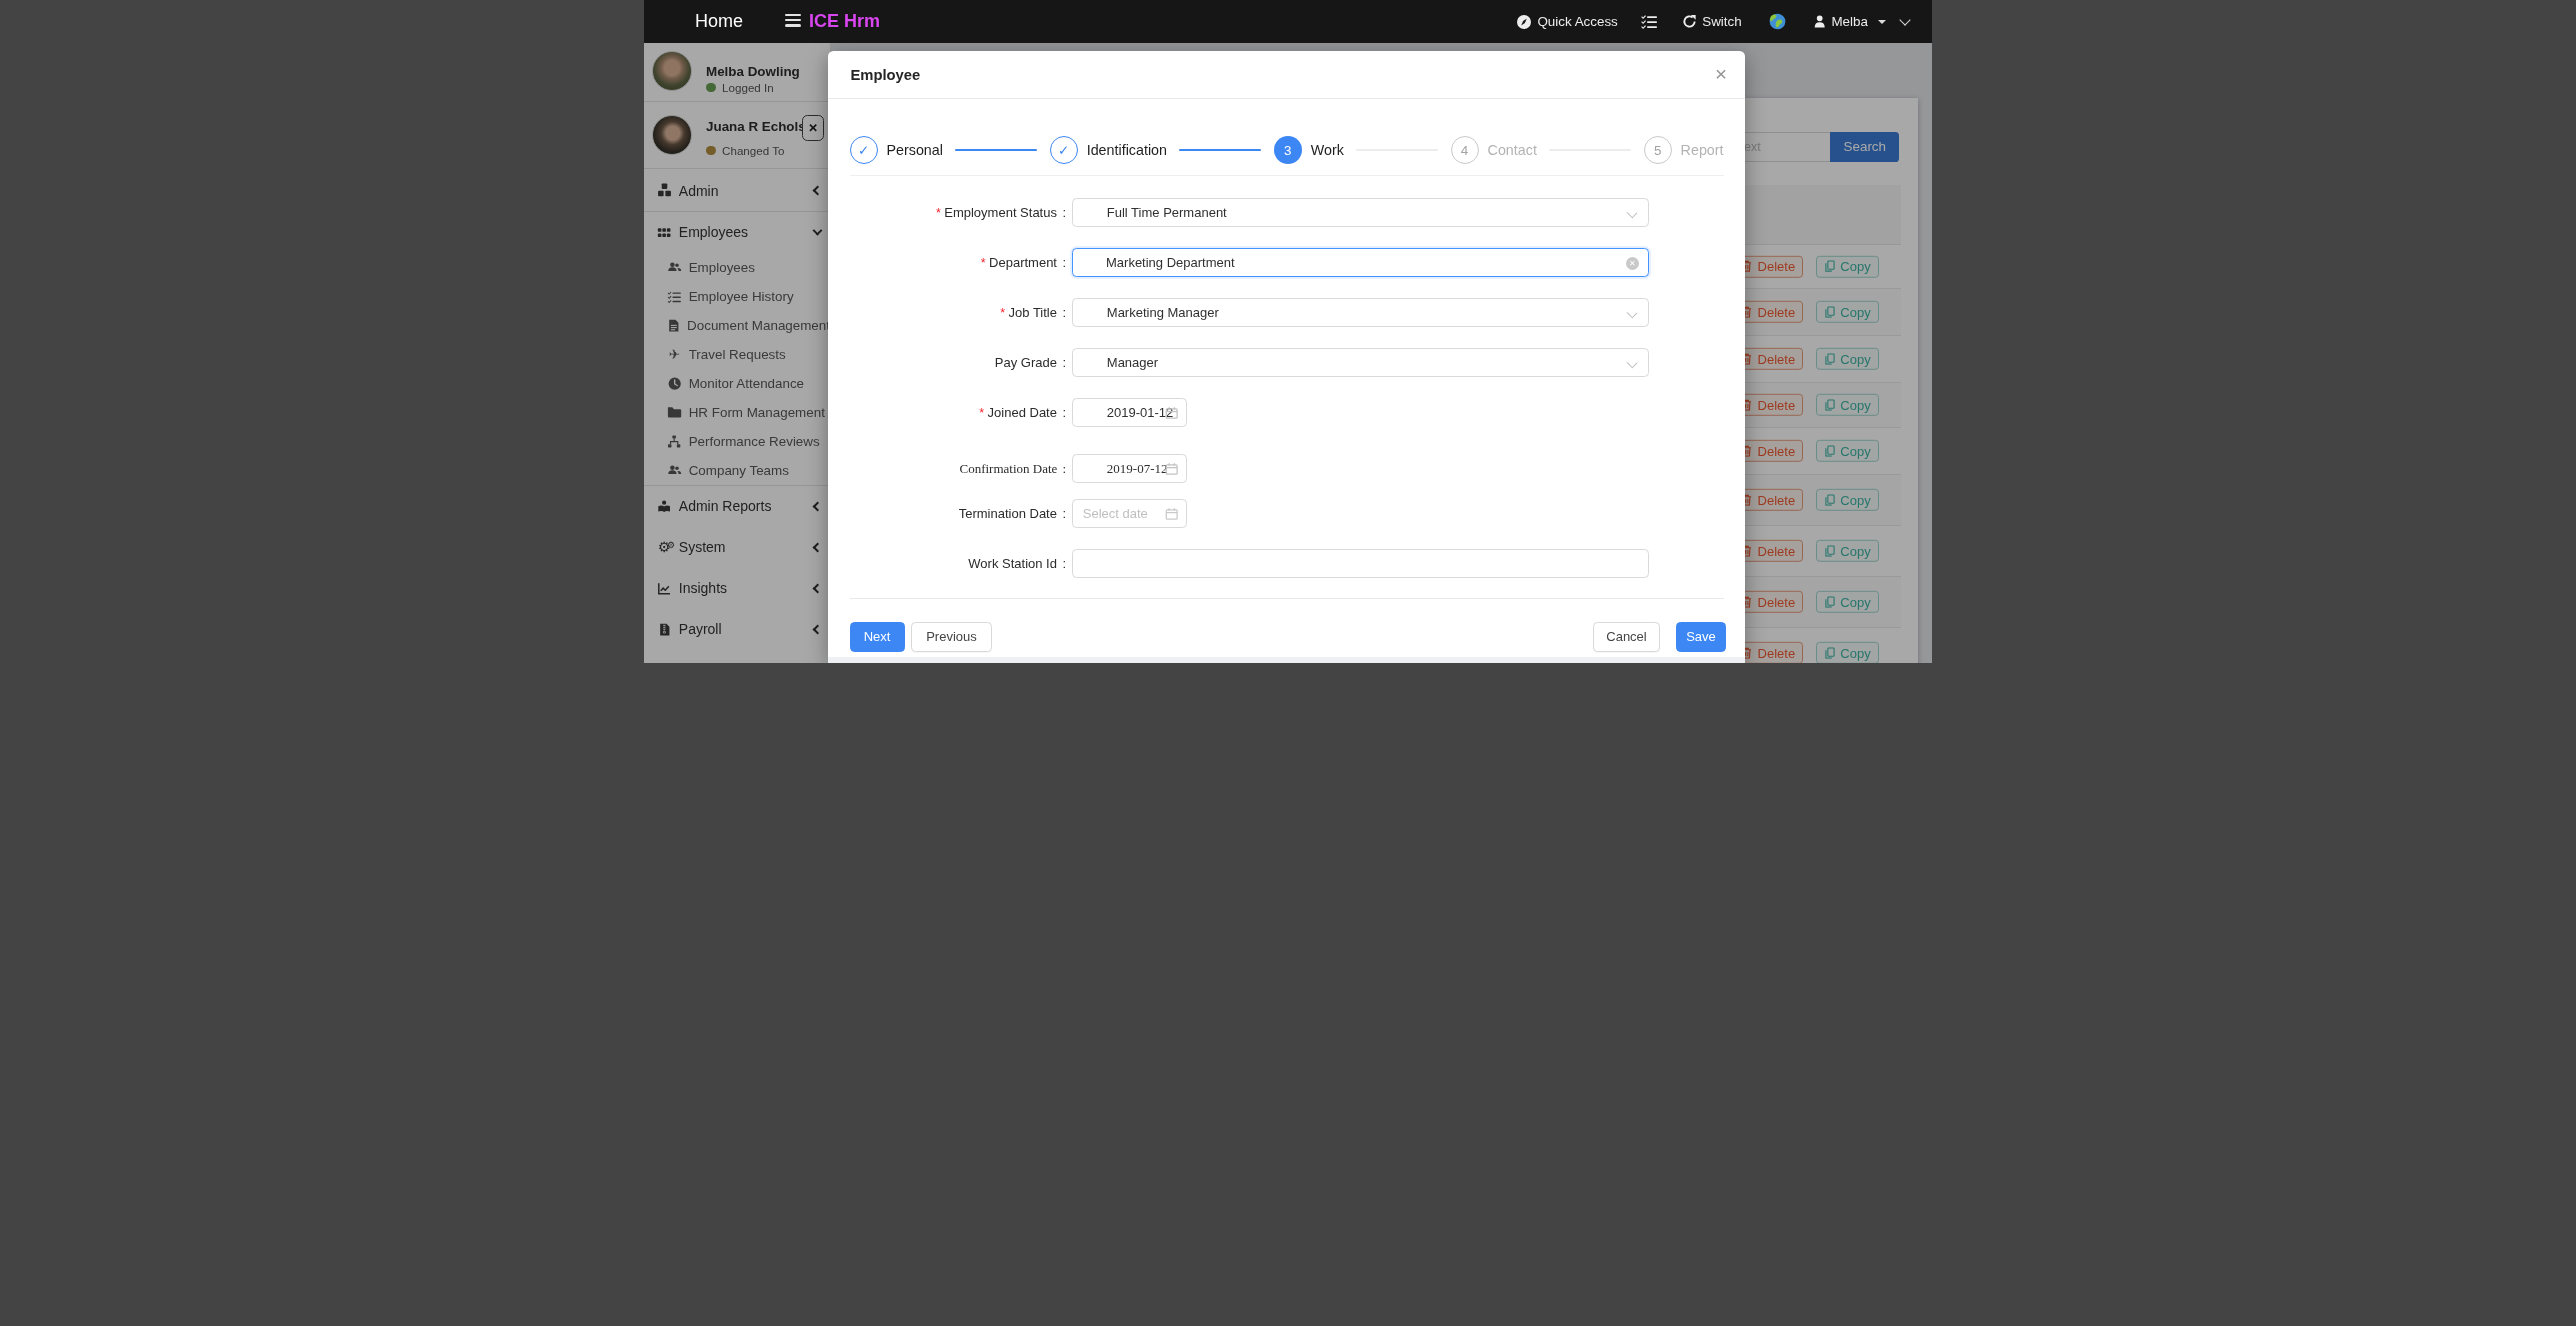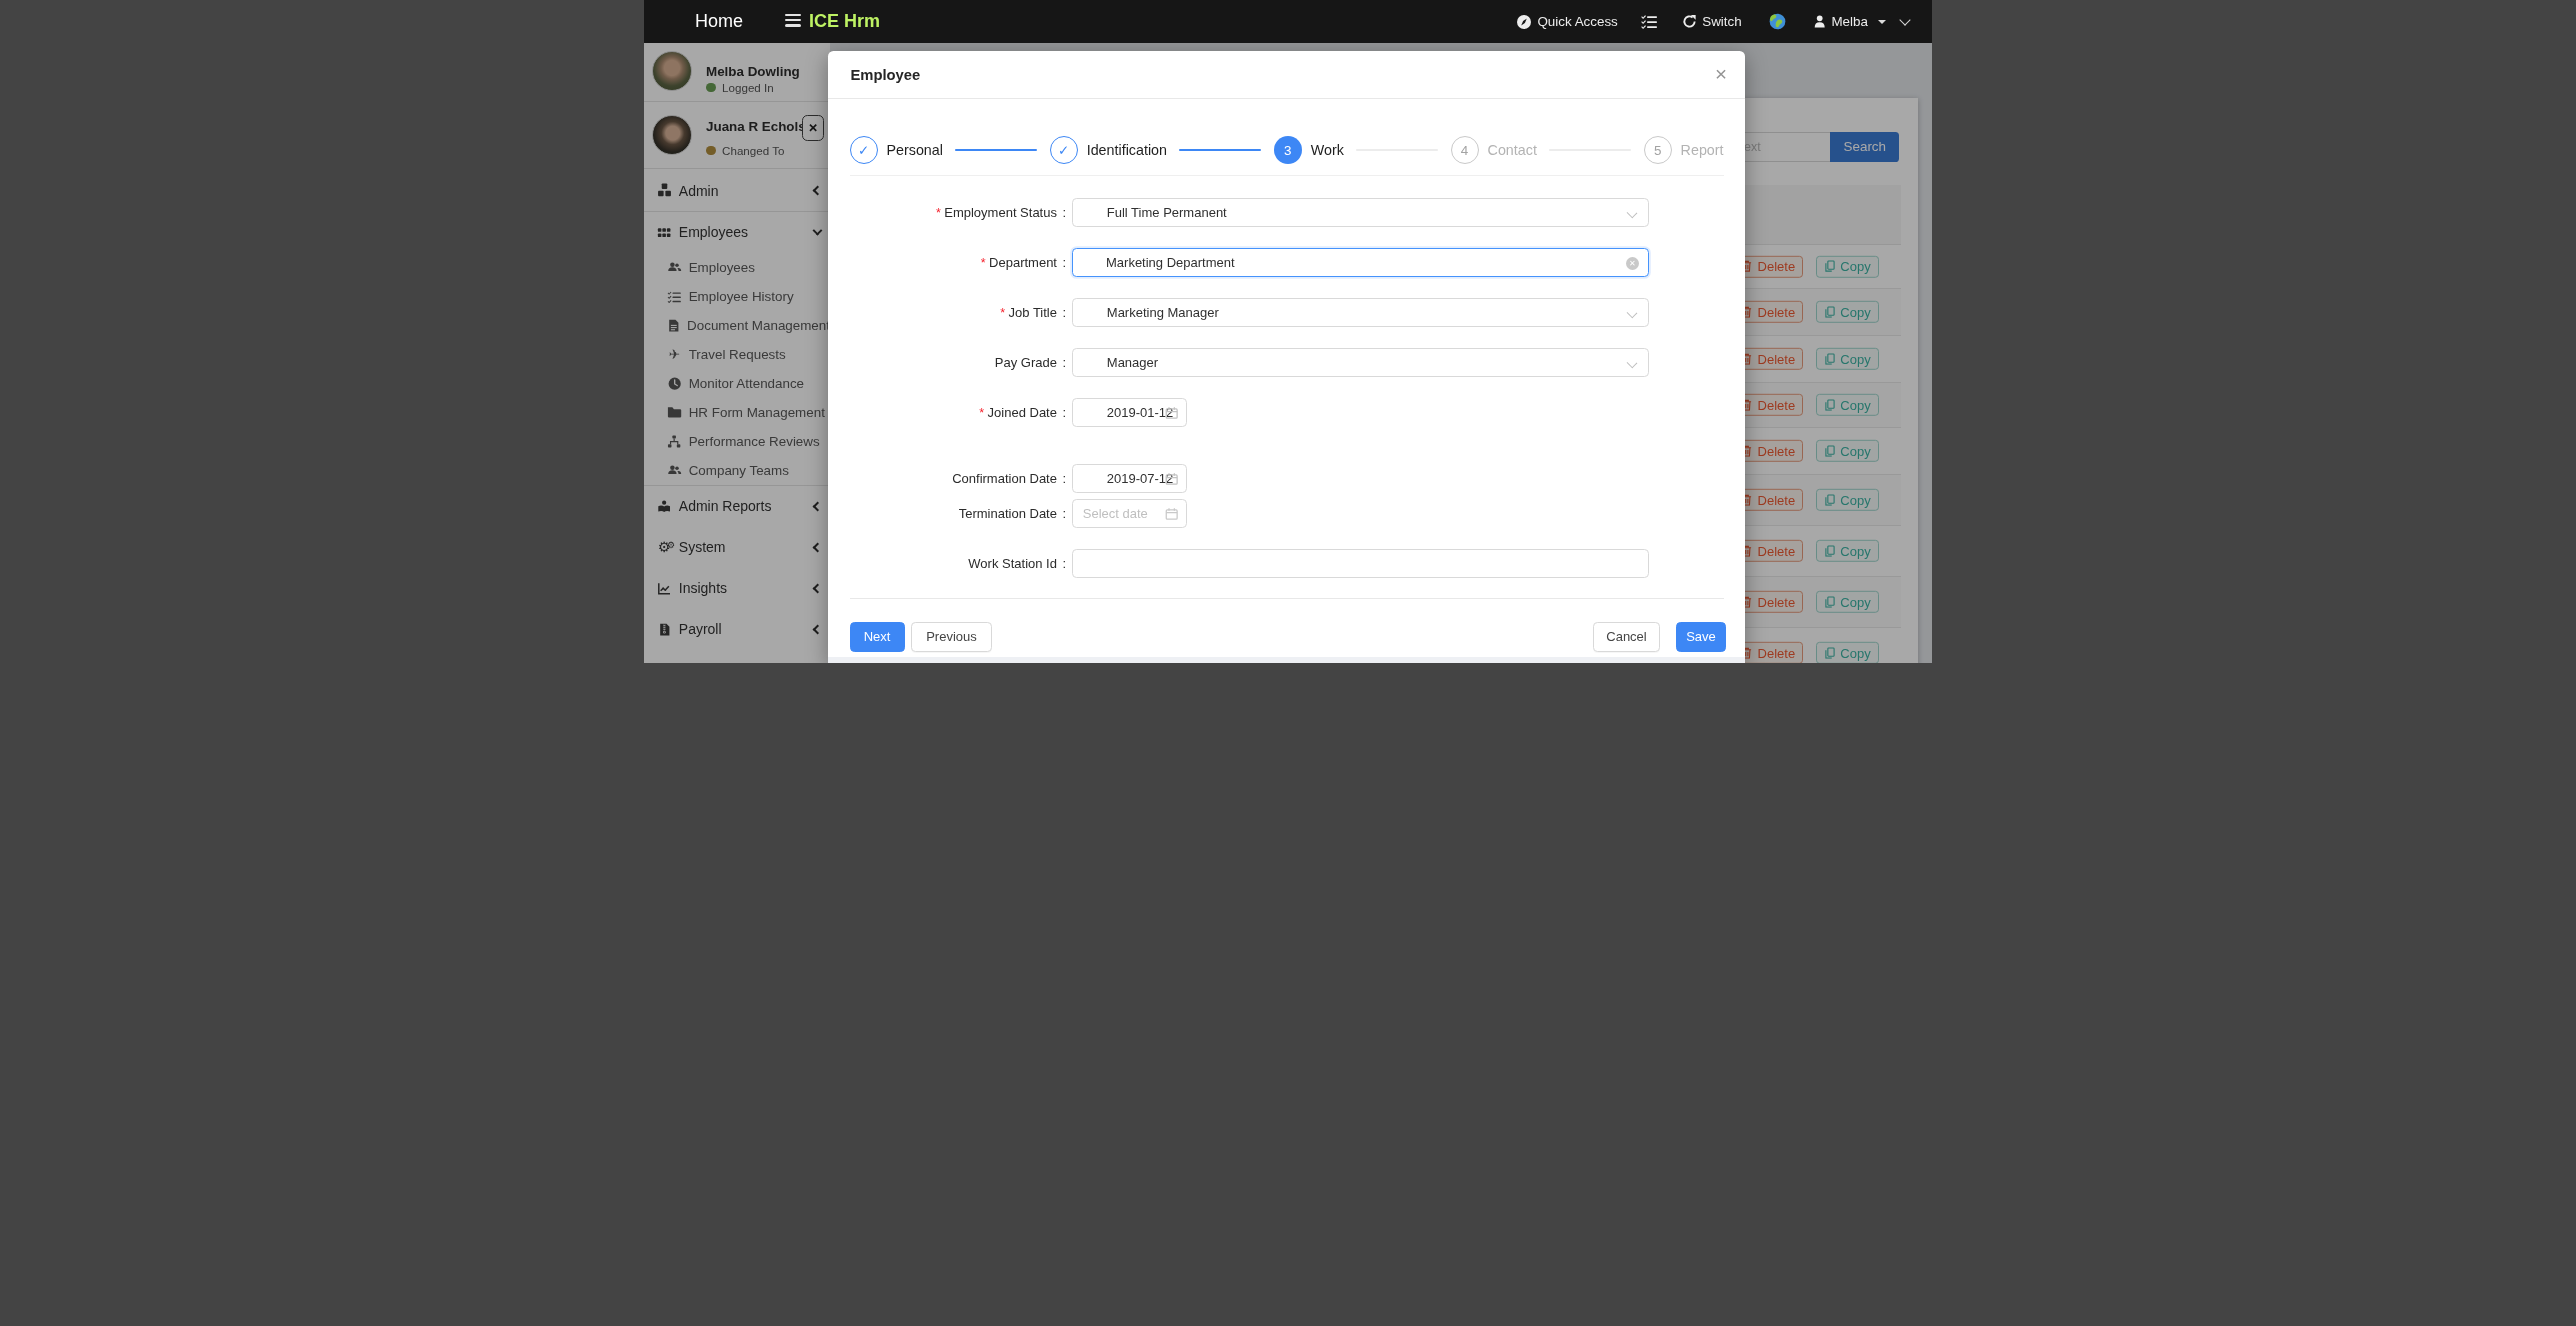--- a/index.html
+++ b/index.html
@@ -5,21 +5,21 @@
   * { margin:0; padding:0; box-sizing:border-box; }
   html,body { background:#444; }
   body { font-family:"Liberation Sans", sans-serif; }
   .stage { position:relative; width:1288px; height:663px; overflow:hidden; background:#e2e5e9; margin:0 auto; }
 
   
   .topbar { position:absolute; left:0; top:0; width:1288px; height:43px; background:#161616; z-index:60; }
   .tb-home { position:absolute; left:51px; top:0; height:43px; line-height:43px; color:#fff; font-size:18px; cursor:pointer; }
   .hamburger { position:absolute; left:141px; top:14.3px; width:16px; height:13.4px; cursor:pointer; }
   .hamburger i { display:block; height:2.1px; background:#e3e3e3; border-radius:1.8px; margin-bottom:3px; }
-  .tb-title { position:absolute; left:165px; top:0; height:43px; line-height:43px; color:#bef264; font-size:18px; font-weight:700; }
+  .tb-title { position:absolute; left:165px; top:0; height:43px; line-height:43px; color:#d946ef; font-size:18px; font-weight:700; }
   .tb-right { position:absolute; right:0; top:0; height:43px; display:flex; align-items:center; color:#ededed; }
   .tb-item { display:flex; align-items:center; gap:5.4px; font-size:13.4px; cursor:pointer; white-space:nowrap; }
   .tb-ico { display:inline-flex; }
   .caret { width:0; height:0; border-left:4px solid transparent; border-right:4px solid transparent; border-top:4.5px solid #dcdcdc; margin-left:4.5px; }
   .chev { display:inline-block; width:8px; height:8px; border-right:1.8px solid #d6d6d6; border-bottom:1.8px solid #d6d6d6; transform:rotate(45deg); margin-top:-3.6px; cursor:pointer; }
 
   
   .sidebar { position:absolute; left:0; top:43px; width:186px; bottom:0; background:#fff; z-index:10; overflow:hidden; }
   .ucard { position:relative; }
   .avatar { position:absolute; left:8px; width:40px; height:40px; border-radius:50%; border:0.9px solid #d8d8d8; }
@@ -650,21 +650,21 @@
         <span class="fval">2019-01-12</span>
         <span class="cal-ico">
           <svg width="13.4" height="13.4" viewBox="0 0 16 16" fill="none" stroke="#c2c2c2" stroke-width="1.5">
               <rect x="1.5" y="3.5" width="13" height="11" rx="1.2"></rect>
               <path d="M4.8 1.5 v3 M11.2 1.5 v3 M1.5 6.8 h13"></path>
             </svg>
         </span>
       </div>
     </div>
 
-    <div class="frow" style="top:413px;">
+    <div class="frow" style="top:403px;font-family:Liberation Serif, serif;">
       <label class="flabel">Confirmation Date</label>
       <div class="fctl datew">
         <span class="fval">2019-07-12</span>
         <span class="cal-ico">
           <svg width="13.4" height="13.4" viewBox="0 0 16 16" fill="none" stroke="#c2c2c2" stroke-width="1.5">
               <rect x="1.5" y="3.5" width="13" height="11" rx="1.2"></rect>
               <path d="M4.8 1.5 v3 M11.2 1.5 v3 M1.5 6.8 h13"></path>
             </svg>
         </span>
       </div>

